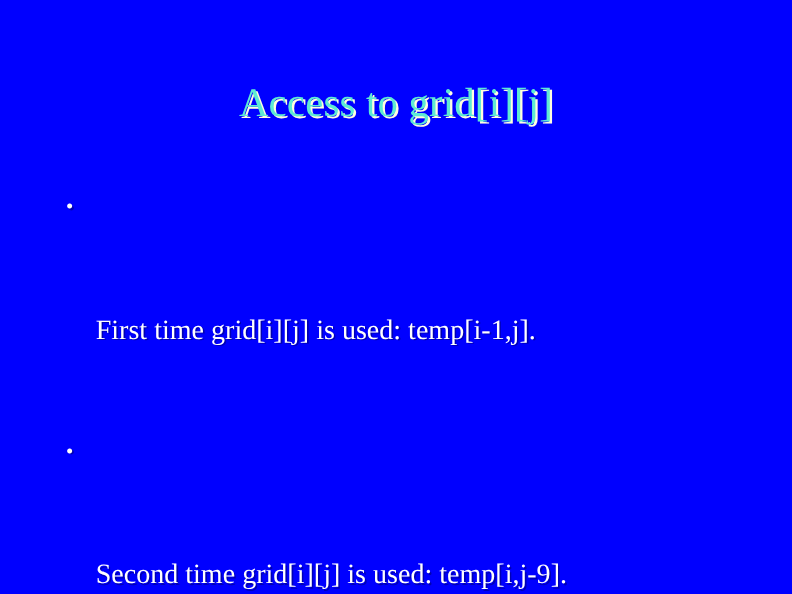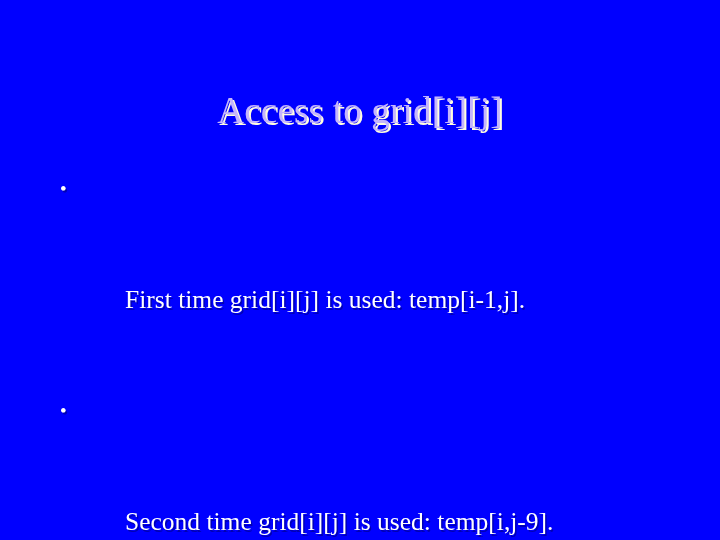--- a/index.html
+++ b/index.html
@@ -28,25 +28,24 @@
     left: 0;
     top: 72px;
     width: 720px;
     text-align: center;
   }
 
   #slide-title {
     display: inline-block;
     font-size: 37px;
     line-height: 44px;
-    color: #c4b5fd;
+    color: #5eead4;
     letter-spacing: 0.2px;
     white-space: nowrap;
     text-shadow: 2px 2px 0 #fffde0;
-    margin-top: 17px;
   }
 
   
   #bullet-list {
     position: absolute;
     left: 56px;
     top: 170px;
     width: 620px;
   }
 
@@ -71,21 +70,21 @@
     color: #ffffff;
     text-align: left;
     text-shadow: 1.5px 1.5px 0 #0000b4;
   }
 
   .bullet-text {
     display: block;
   }
 
   
-  .bullet-item .bullet-text { text-indent: 0; margin-left: 38px; }
+  .bullet-item .bullet-text { text-indent: 0; }
 </style>
 </head>
 <body>
 
 <div id="slide">
 
   <div id="title-block">
     <div id="slide-title">Access to grid[i][j]</div>
   </div>
 

